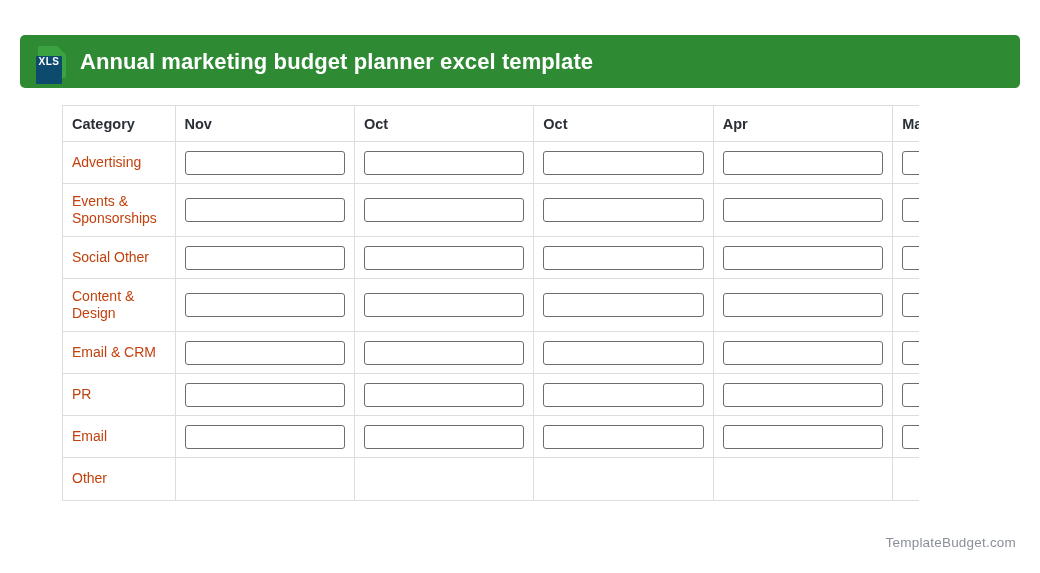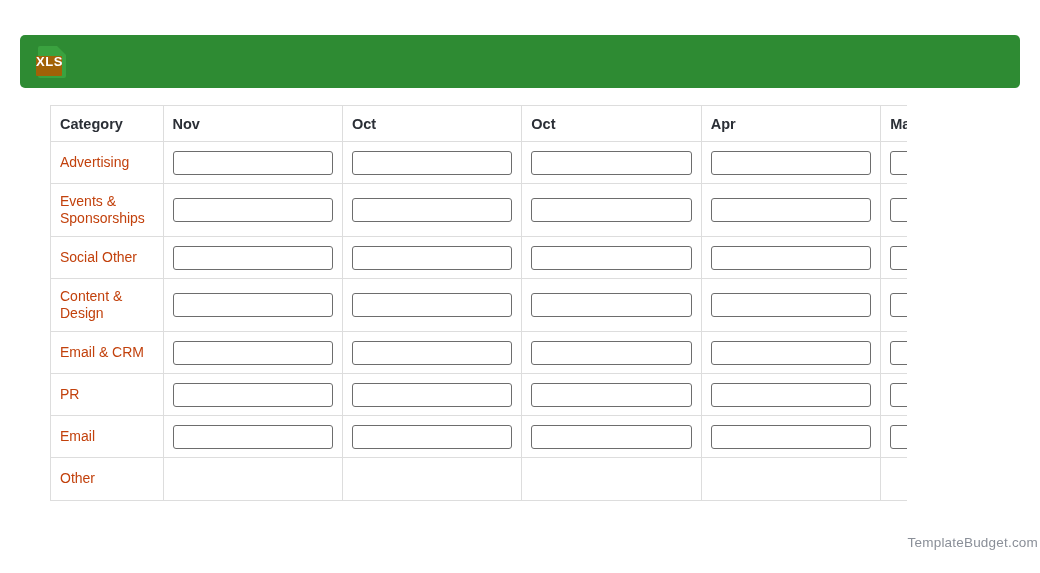--- a/index.html
+++ b/index.html
@@ -45,43 +45,43 @@
   .xls-icon .fold {
     position: absolute;
     right: 0; top: 0;
     width: 0; height: 0;
     border-left: 9px solid transparent;
     border-top: 9px solid #2e8b33;
   }
   .xls-icon .label {
     position: absolute;
     left: -2px; top: 10px;
-    width: 26px; height: 20px;
-    background: #a16207;
+    width: 26px; height: 28px;
+    background: #0c4a6e;
     border-radius: 1px;
     color: #ffffff;
-    font-size: 13px;
+    font-size: 10px;
     font-weight: bold;
     letter-spacing: 0.6px;
     line-height: 12px;
     text-align: center;
     font-family: "Liberation Sans", sans-serif;
   }
   .banner-title {
     color: #ffffff;
     font-size: 22px;
     font-weight: 600;
     letter-spacing: 0.1px;
     white-space: nowrap;
   }
 
   
   .table-wrap {
     position: absolute;
-    left: 2px; top: 105px;
+    left: 14px; top: 105px;
     width: 905px;
     height: 408px;
     overflow: hidden;
     padding-left: 48px;
   }
   table.budget {
     border-collapse: collapse;
     table-layout: fixed;
     width: 1190px;
     font-size: 14px;
@@ -124,37 +124,38 @@
     font-family: "Liberation Sans", sans-serif;
     font-size: 13px;
     color: #2b2f36;
     padding: 0 6px;
     outline: none;
   }
 
   
   .footer {
     position: absolute;
-    right: 2px; top: 535px;
+    right: 24px; top: 535px;
     font-size: 13.5px;
     color: #8a8f98;
     letter-spacing: 0.2px;
   }
 </style>
 </head>
 <body>
 
 <div id="page">
 
   <div class="banner">
     <span class="xls-icon">
       <span class="page"></span>
       <span class="fold"></span>
       <span class="label">XLS</span>
     </span>
+    <span class="banner-title">Annual marketing budget planner excel template</span>
   </div>
 
   <div class="table-wrap">
     <table class="budget">
       <colgroup>
         <col class="c-cat">
         <col class="c-month">
           <col class="c-month">
           <col class="c-month">
         <col class="c-month">

